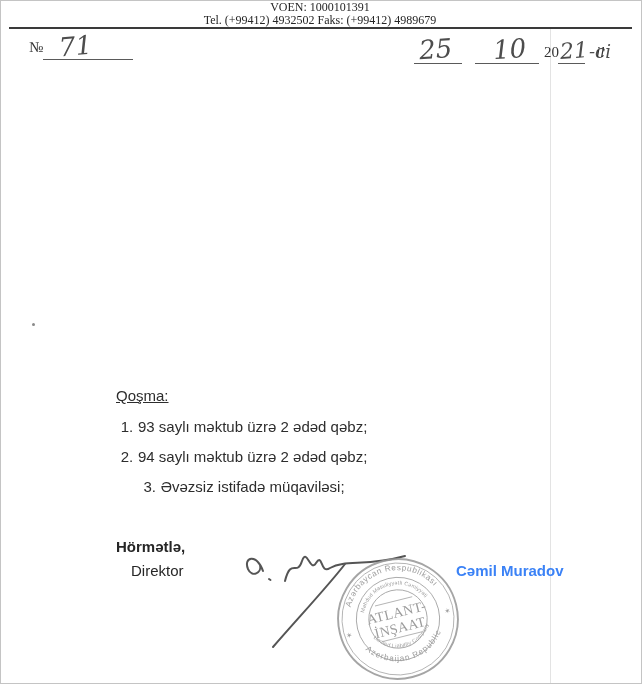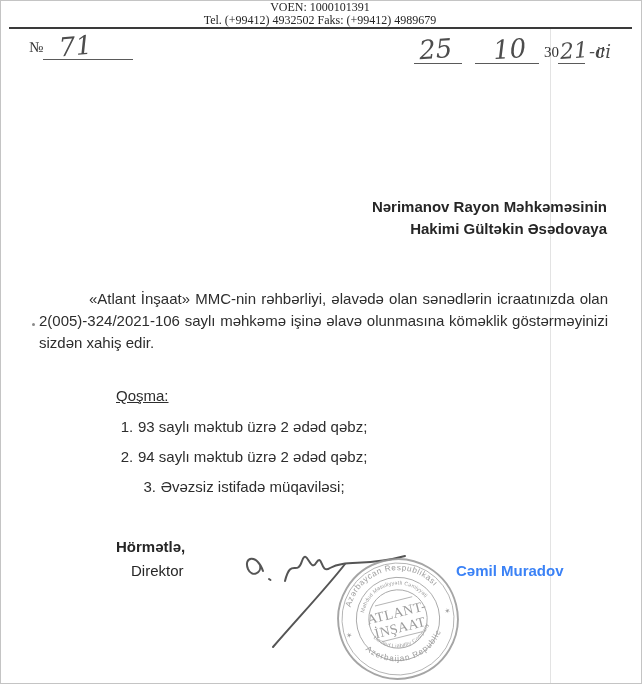--- a/index.html
+++ b/index.html
@@ -79,33 +79,28 @@
   <div class="abs crease"></div>
 
   <div class="abs no-label serif">№</div>
   <div class="abs hand hand-big" style="left:58px;top:33px;transform:rotate(-5deg);">71</div>
   <div class="abs uline" style="left:42px;top:58px;width:90px;"></div>
 
   <div class="abs hand hand-big" style="left:418px;top:36px;transform:rotate(-4deg);">25</div>
   <div class="abs uline" style="left:413px;top:62px;width:48px;"></div>
   <div class="abs hand hand-big" style="left:492px;top:36px;transform:rotate(-4deg);">10</div>
   <div class="abs uline" style="left:474px;top:62px;width:64px;"></div>
-  <div class="abs printed-date" style="left:543px;top:43px;">30</div>
+  <div class="abs printed-date" style="left:543px;top:43px;">20</div>
   <div class="abs hand" style="left:559px;top:37px;font-size:22px;transform:rotate(-4deg);">21</div>
   <div class="abs uline" style="left:557px;top:62px;width:27px;"></div>
   <div class="abs hand" style="left:588px;top:40px;font-size:18px;">-ci</div>
   <div class="abs printed-date" style="left:595px;top:43px;font-style:italic;">il</div>
 
-  <div class="abs addressee">
-    <div>Nərimanov Rayon Məhkəməsinin</div>
-    <div>Hakimi Gültəkin Əsədovaya</div>
-  </div>
 
 
-  <div class="abs bodytext">«Atlant İnşaat» MMC-nin rəhbərliyi, əlavədə olan sənədlərin icraatınızda olan 2(005)-324/2021-106 saylı məhkəmə işinə əlavə olunmasına köməklik göstərməyinizi sizdən xahiş edir.</div>
   <div class="abs speck"></div>
 
   <div class="abs qosma">Qoşma:</div>
   <div class="abs attach">
     <div class="row">
       <span class="num">1.</span><span>93 saylı məktub üzrə 2 ədəd qəbz;</span>
     </div>
     <div class="row">
       <span class="num">2.</span><span>94 saylı məktub üzrə 2 ədəd qəbz;</span>
     </div>

